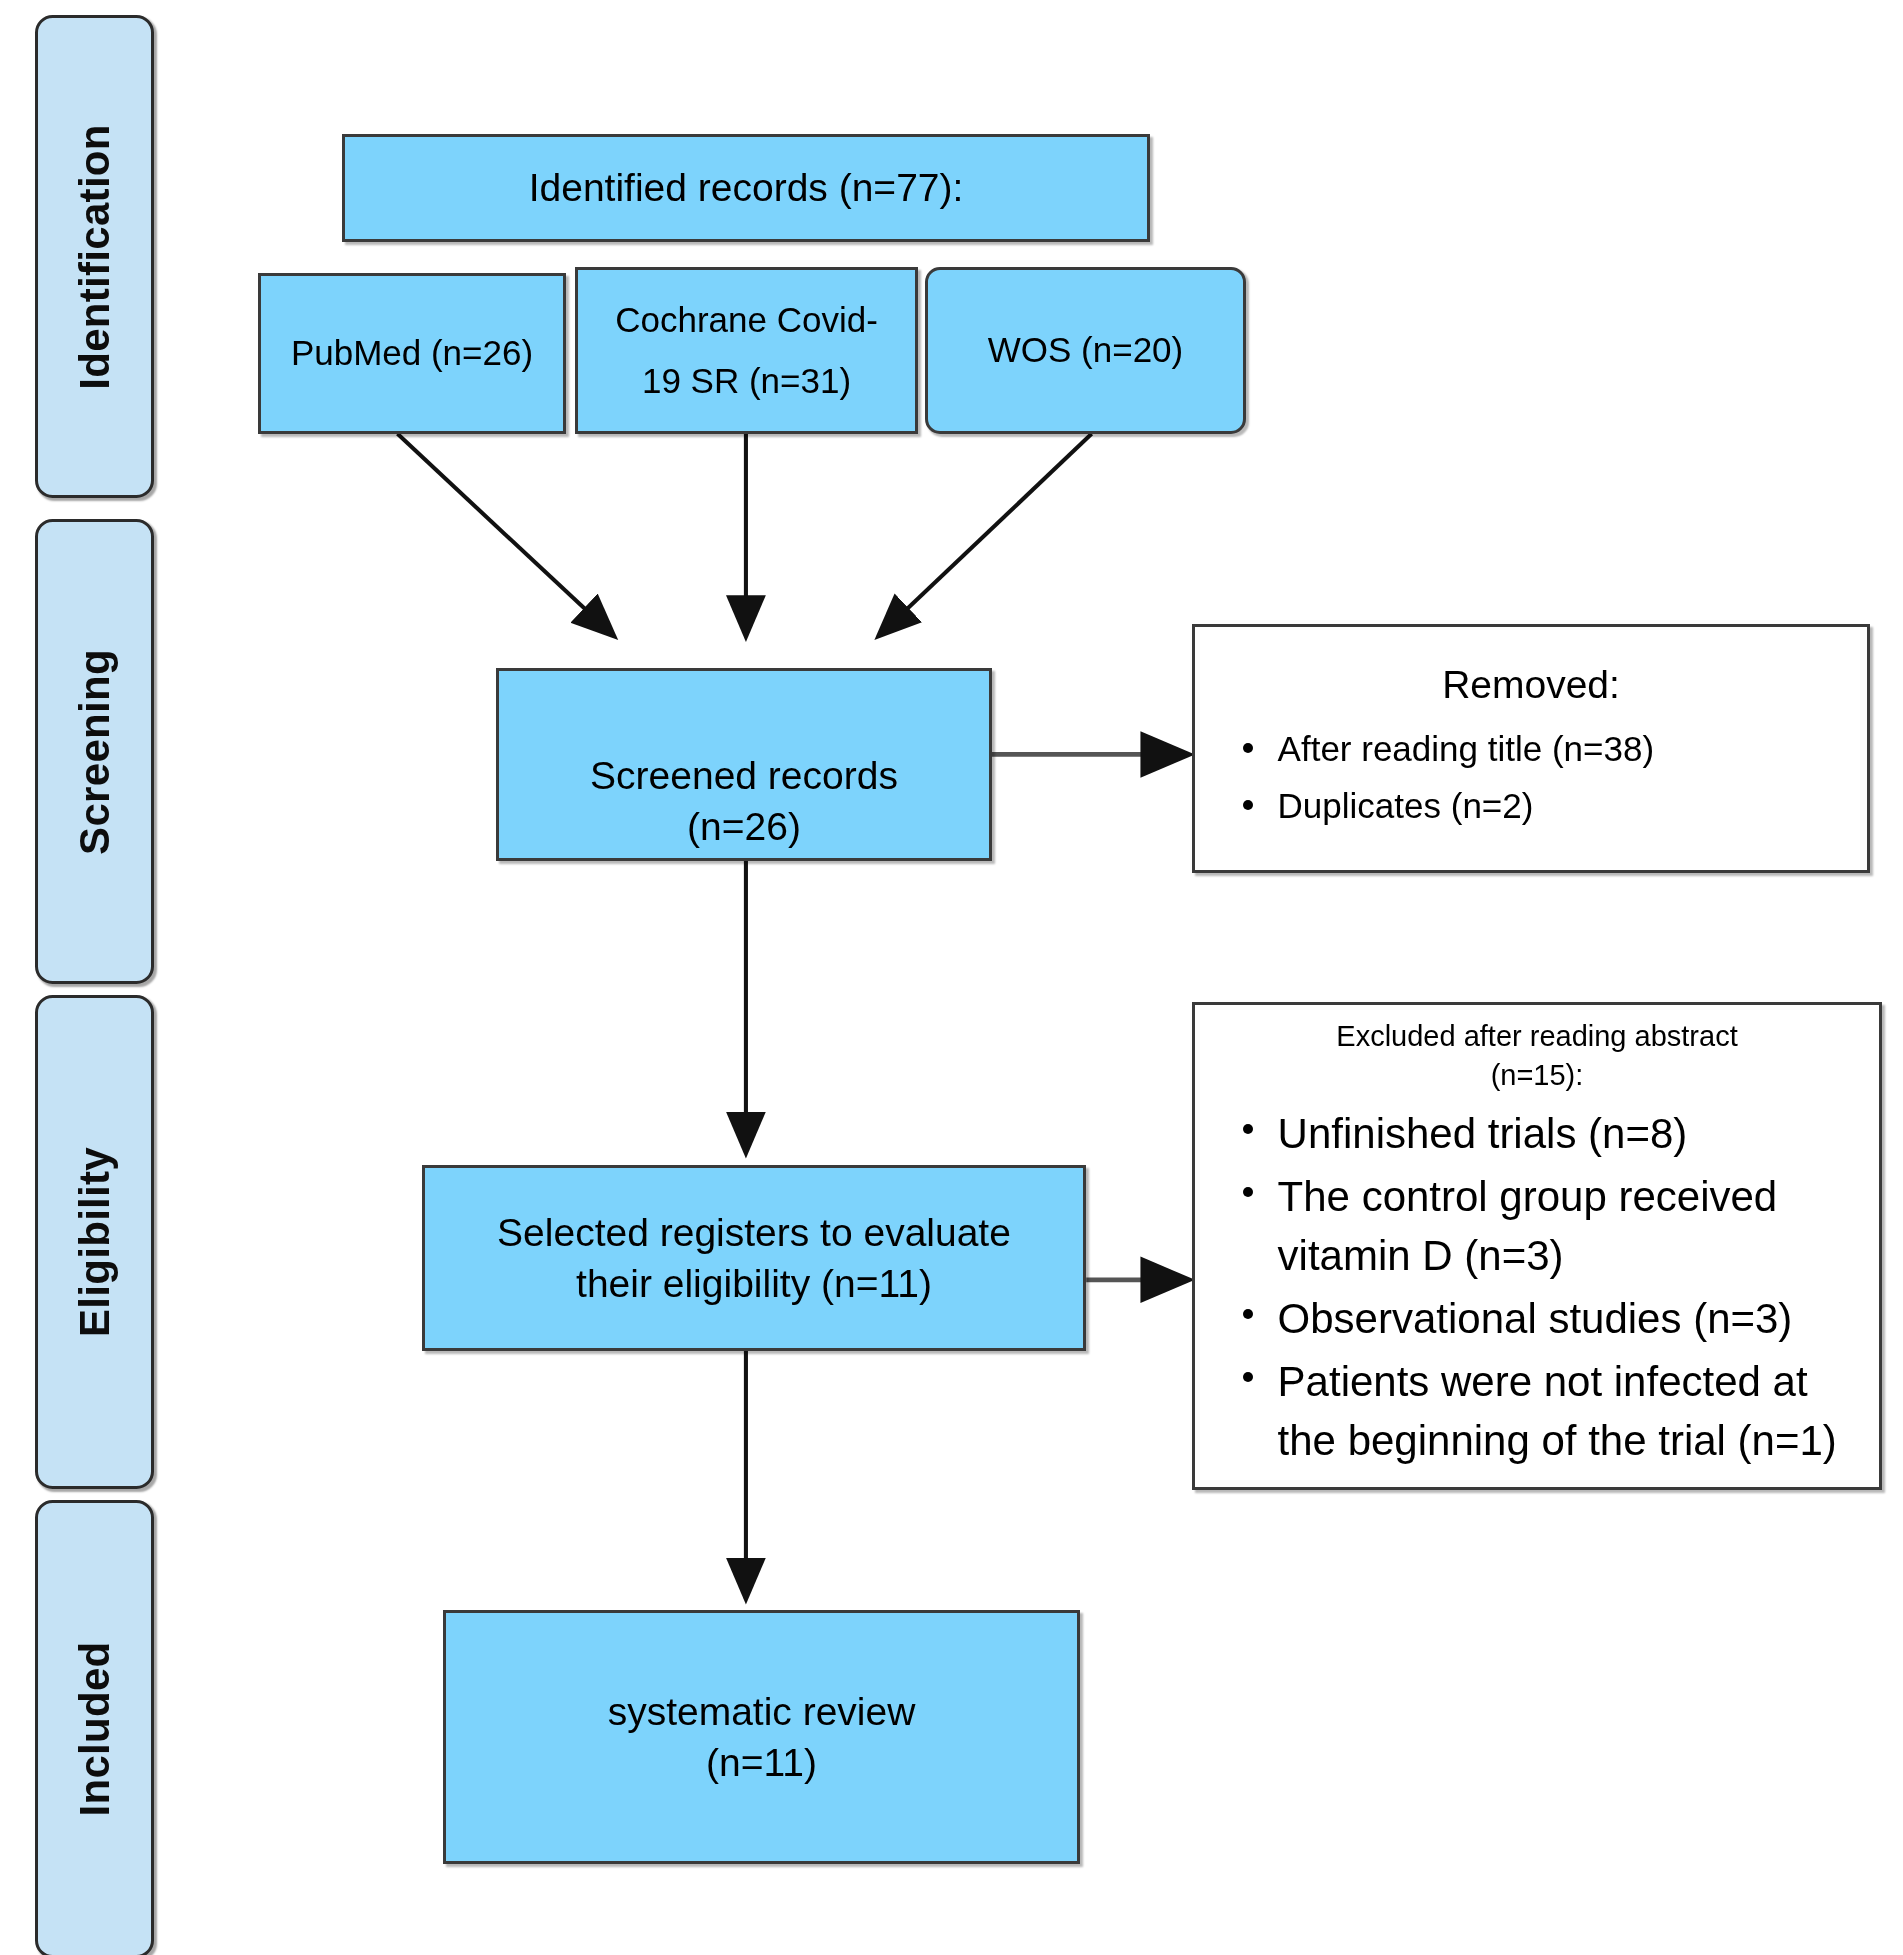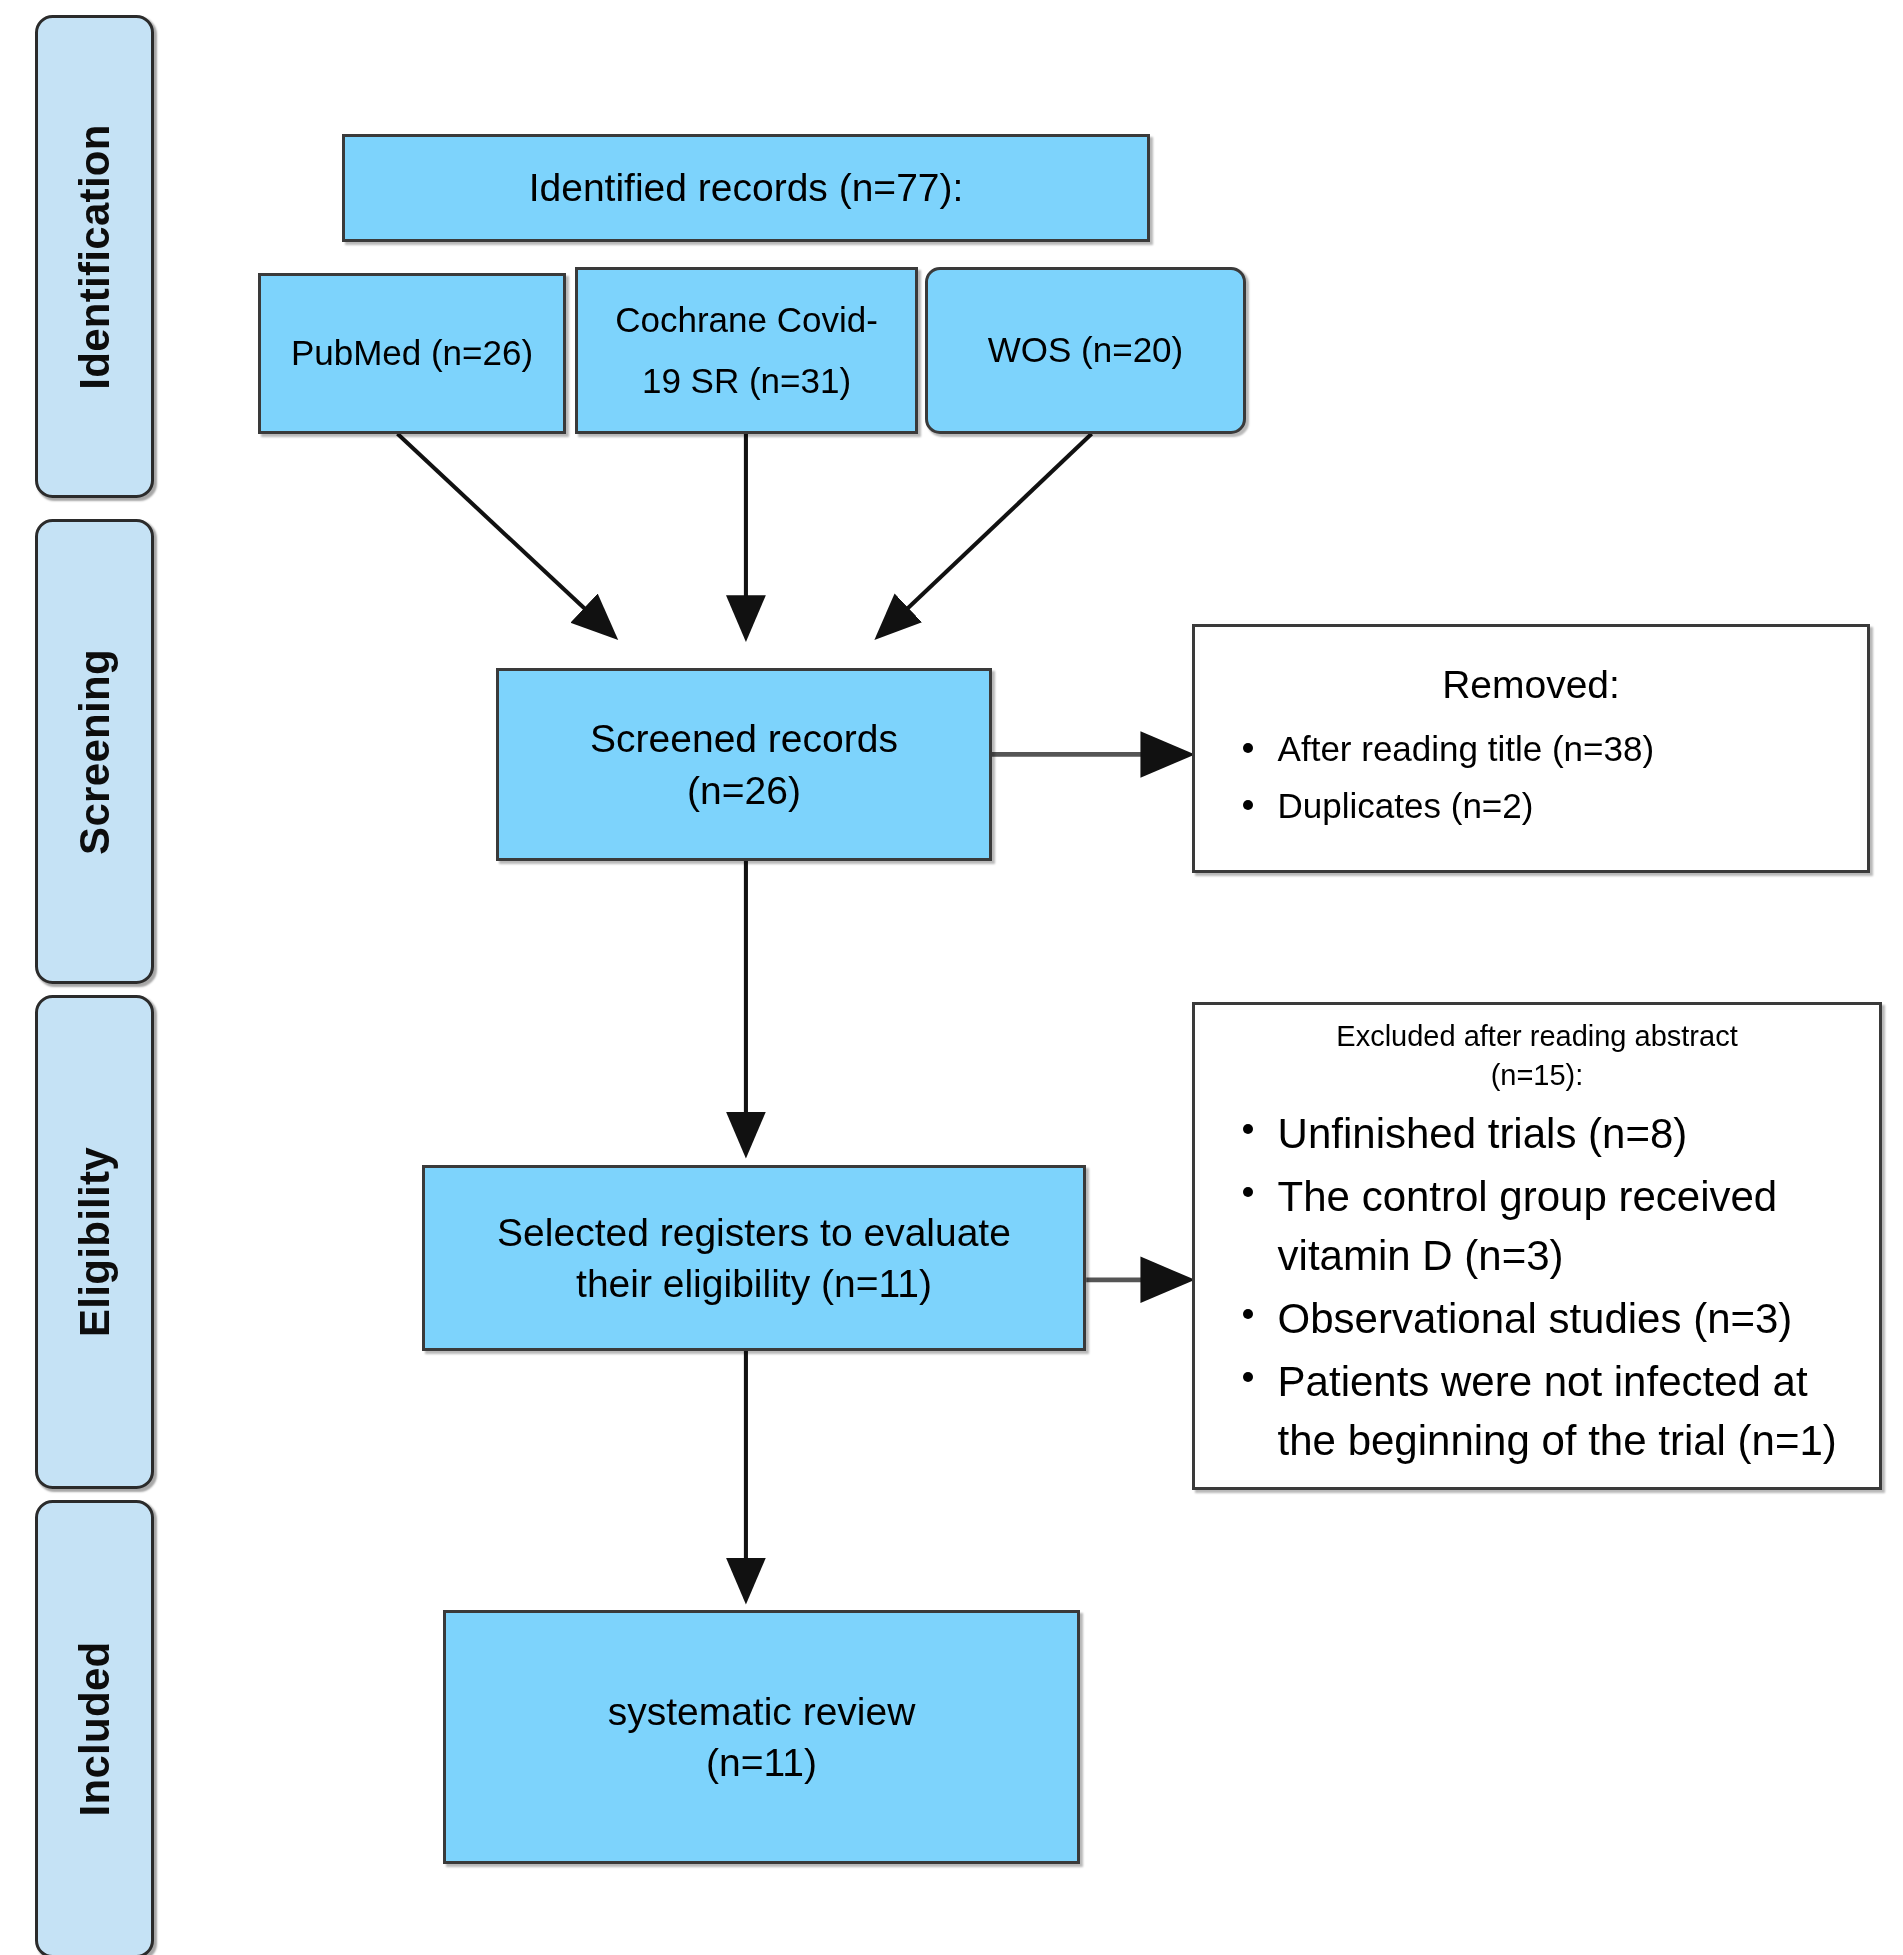--- a/index.html
+++ b/index.html
@@ -166,21 +166,21 @@
 
   <div class="flow-box small" style="left:575px; top:267px; width:343px; height:167px;">
     <span class="line">Cochrane Covid-</span>
     <span class="line" style="margin-top:15px;">19 SR (n=31)</span>
   </div>
 
   <div class="flow-box small" style="left:925px; top:267px; width:321px; height:167px;border-radius:15px;">
     <span class="line">WOS (n=20)</span>
   </div>
 
-  <div class="flow-box" style="left:496px; top:668px; width:496px; height:193px;">
+  <div class="flow-box" style="left:496px; top:668px; width:496px; height:193px;justify-content:flex-end;">
     <span class="line">Screened records</span>
     <span class="line">(n=26)</span>
   </div>
 
   <div class="list-box" style="left:1192px; top:624px; width:678px; height:249px;">
     <div class="list-title">Removed:</div>
     <ul>
       <li>After reading title (n=38)</li>
       <li>Duplicates (n=2)</li>
     </ul>

